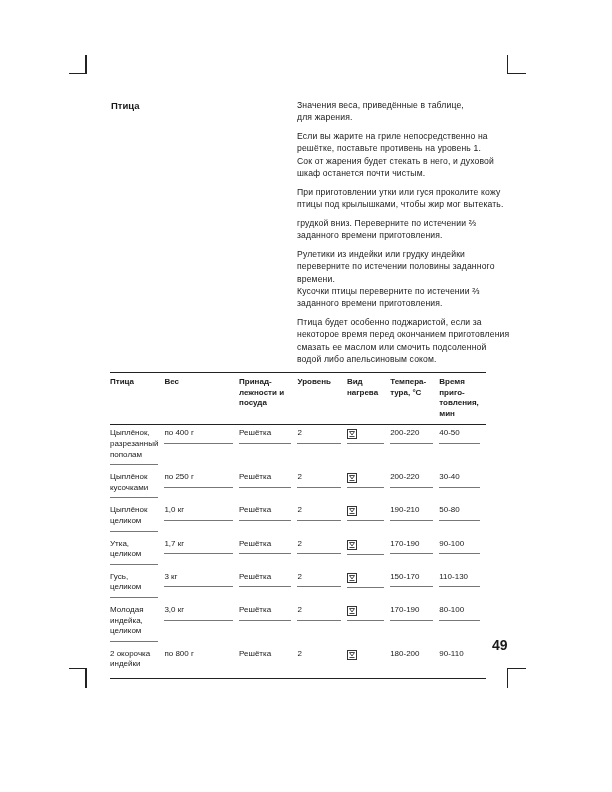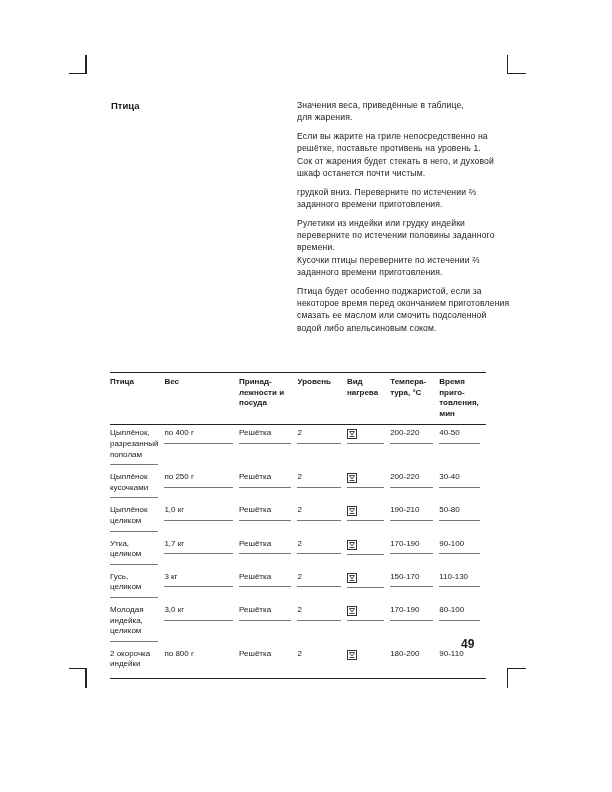--- a/index.html
+++ b/index.html
@@ -13,21 +13,21 @@
   table.tbl { position: absolute; left: 110px; top: 372px; width: 376px; border-collapse: separate; border-spacing: 0; font-size: 8px; line-height: 10.6px; }
   table.tbl thead th { text-align: left; vertical-align: top; font-weight: bold; padding: 4px 0 5px 0; border-top: 1.6px solid #222; border-bottom: 1.6px solid #222; }
   table.tbl tbody td { vertical-align: top; padding: 3px 0 4px 0; }
   table.tbl tbody td .cell { border-bottom: 1.2px solid #777; padding-bottom: 4px; margin-right: 6px; min-height: 10px; }
   table.tbl tbody tr:last-child td .cell { border-bottom: none; }
   table.tbl tbody tr:last-child td { border-bottom: 1.4px solid #222; }
   .c1 { width: 53px; } .c2 { width: 80px; } .c3 { width: 60px; } .c4 { width: 42px; }
   .c5 { width: 44px; } .c6 { width: 50px; } .c7 { width: 47px; }
   .heat-icon { display: inline-block; width: 8px; height: 8px; border: 1px solid #333; position: relative; vertical-align: top; margin-top: 1px; }
   .heat-icon svg { position: absolute; left: 0; top: 0; }
-  .page-num { position: absolute; left: 461px; top: 637px; font-size: 12px; font-weight: bold; }
+  .page-num { position: absolute; left: 492px; top: 637px; font-size: 14px; font-weight: bold; }
 </style>
 </head>
 <body>
 
 <div class="mark" style="left:85px; top:55px; width:1.5px; height:19px;"></div>
 <div class="mark" style="left:69px; top:72.5px; width:17px; height:1.5px;"></div>
 <div class="mark" style="left:506.5px; top:55px; width:1.5px; height:19px;"></div>
 <div class="mark" style="left:506.5px; top:72.5px; width:19px; height:1.5px;"></div>
 <div class="mark" style="left:69px; top:667.5px; width:17px; height:1.5px;"></div>
 <div class="mark" style="left:85px; top:667.5px; width:1.5px; height:20px;"></div>
@@ -39,20 +39,24 @@
 <div class="intro" id="intro">
     <p>
       <span class="ln">Значения веса, приведённые в таблице,</span>
       <span class="ln">для жарения.</span>
     </p>
     <p>
       <span class="ln">Если вы жарите на гриле непосредственно на</span>
       <span class="ln">решётке, поставьте противень на уровень 1.</span>
       <span class="ln">Сок от жарения будет стекать в него, и духовой</span>
       <span class="ln">шкаф останется почти чистым.</span>
+    </p>
+    <p>
+      <span class="ln">При приготовлении утки или гуся проколите кожу</span>
+      <span class="ln">птицы под крылышками, чтобы жир мог вытекать.</span>
     </p>
     <p>
       <span class="ln">грудкой вниз. Переверните по истечении ⅔</span>
       <span class="ln">заданного времени приготовления.</span>
     </p>
     <p>
       <span class="ln">Рулетики из индейки или грудку индейки</span>
       <span class="ln">переверните по истечении половины заданного</span>
       <span class="ln">времени.</span>
       <span class="ln">Кусочки птицы переверните по истечении ⅔</span>

